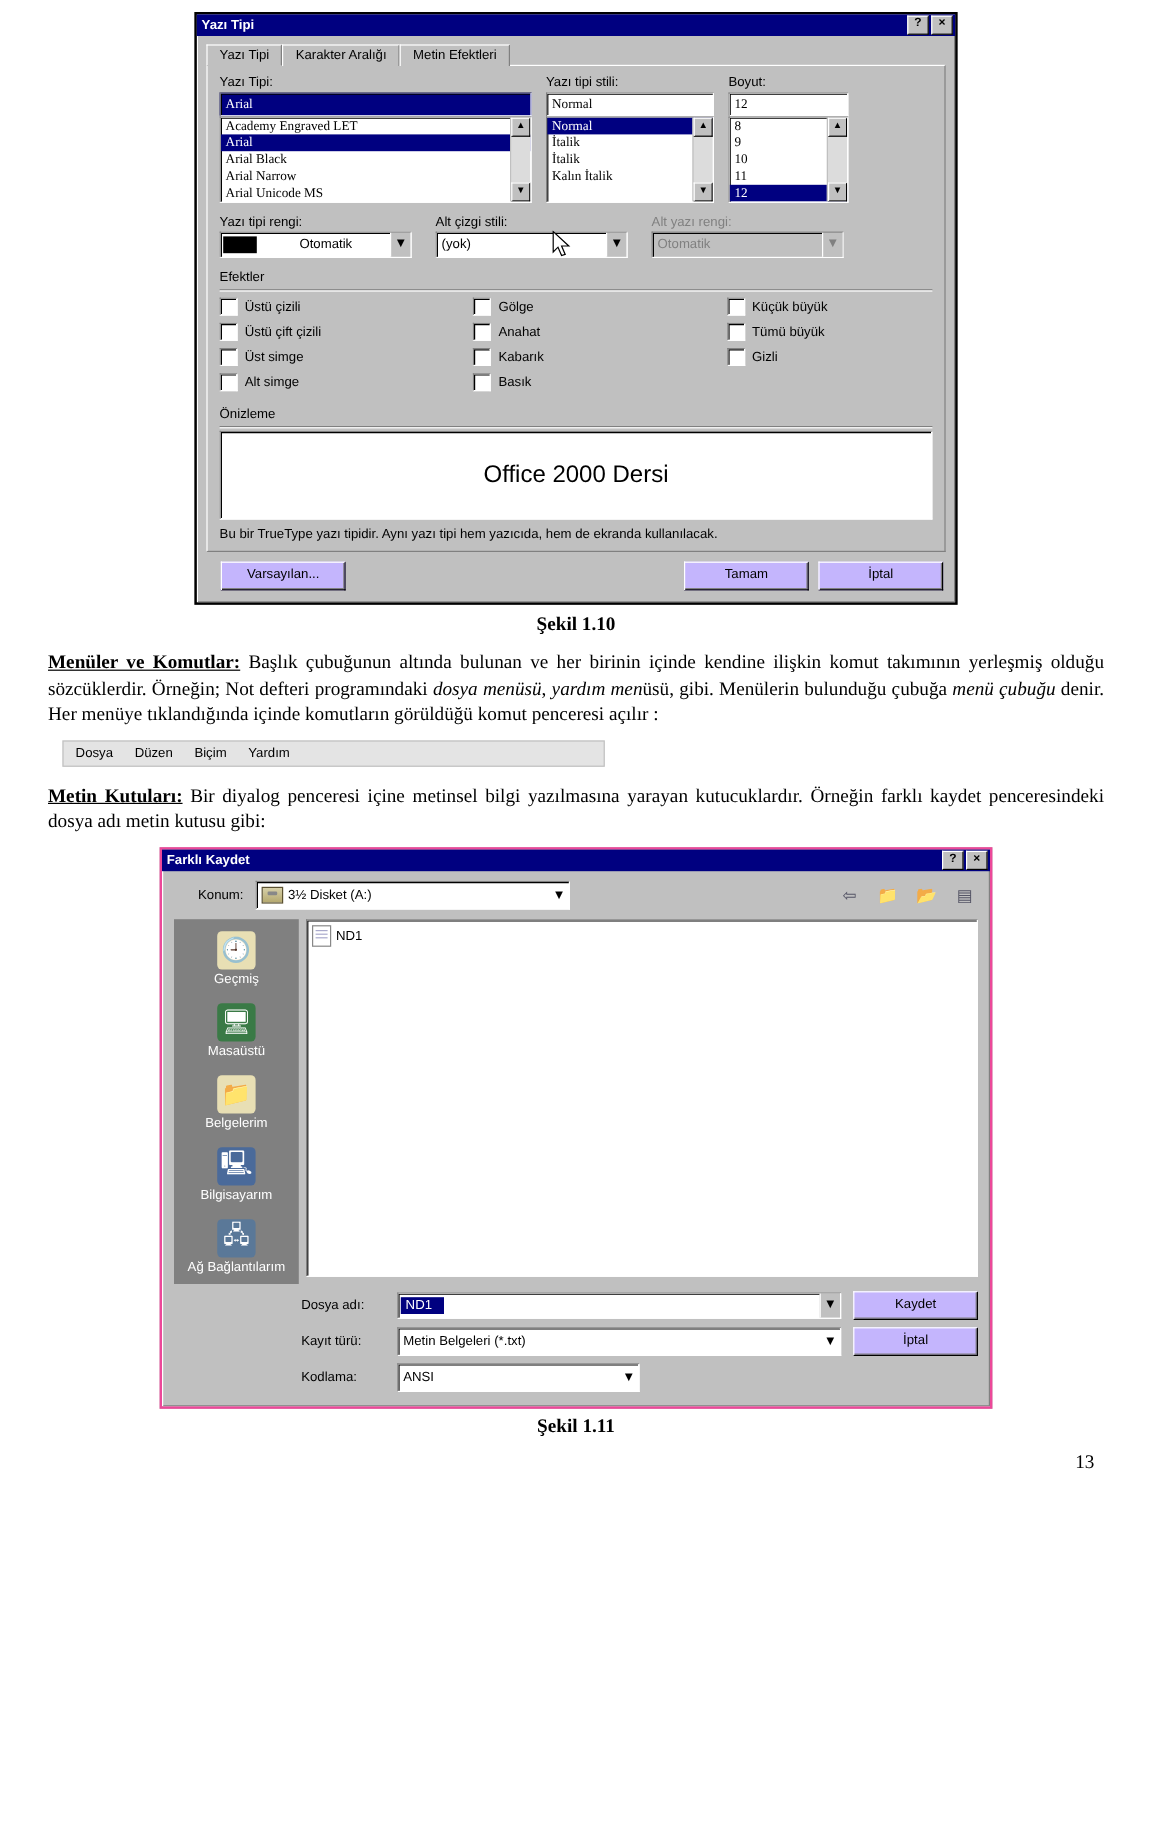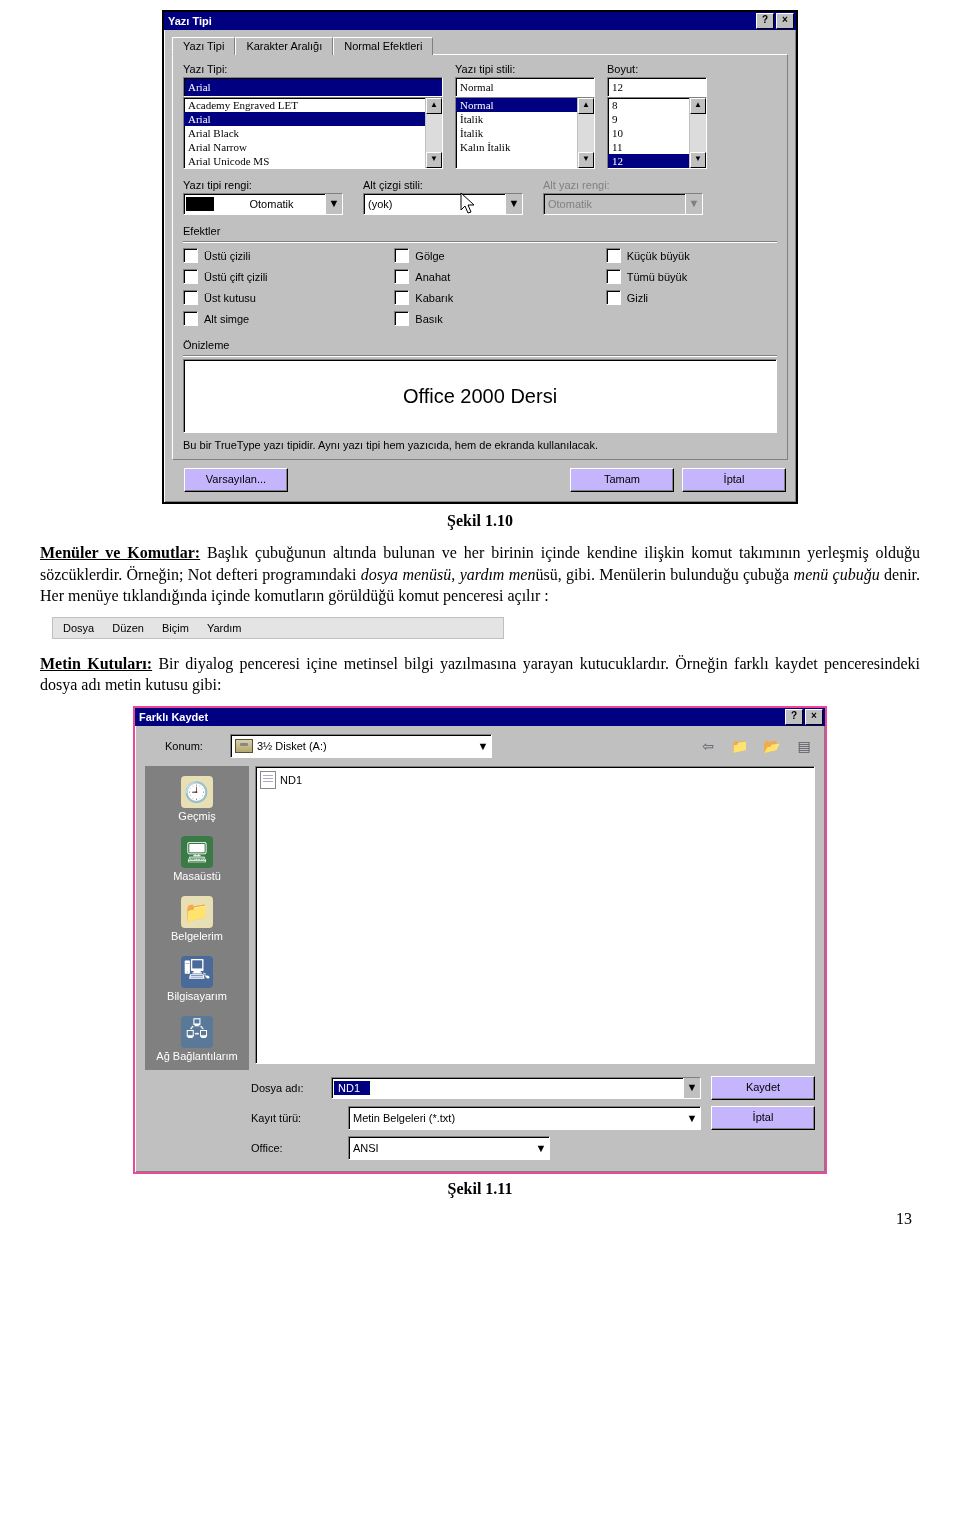--- a/index.html
+++ b/index.html
@@ -199,21 +199,20 @@
     display: flex; align-items: center;
     padding: 8px 10px 4px 10px; gap: 10px;
   }
   .combo {
     display: flex; align-items: center;
     height: 22px; background: #fff;
     border: 1px solid #808080;
     border-right-color: #fff; border-bottom-color: #fff;
     box-shadow: inset 1px 1px 0 #000;
     flex: 0 0 260px;
-    margin-left: 17px;
   }
   .combo .ficon { margin: 0 4px; }
   .combo .val { flex: 1; }
   .iconbtn {
     width: 22px; height: 22px;
     display: flex; align-items: center; justify-content: center;
     color: #556; font-size: 14px;
   }
   .savebody { display: flex; padding: 4px 10px 6px 10px; gap: 6px; }
   .places {
@@ -295,21 +294,21 @@
     <div class="titlebar">
       <span>Yazı Tipi</span>
       <span class="spacer"></span>
       <span class="tbtn">?</span>
       <span class="tbtn">×</span>
     </div>
 
     <div class="tabs">
       <div class="tab active">Yazı Tipi</div>
       <div class="tab">Karakter Aralığı</div>
-      <div class="tab">Normal Efektleri</div>
+      <div class="tab">Metin Efektleri</div>
     </div>
 
     <div class="tabpane">
       <div class="row">
 
         <div class="col" style="flex:0 0 260px;">
           <div class="lbl">Yazı Tipi:</div>
           <div class="inset textbox sel">
               <span>Arial</span>
             </div>
@@ -400,21 +399,21 @@
           <div class="chk">
               <span class="chkbox"></span>
               <span>Üstü çizili</span>
             </div>
           <div class="chk">
               <span class="chkbox"></span>
               <span>Üstü çift çizili</span>
             </div>
           <div class="chk">
               <span class="chkbox"></span>
-              <span>Üst kutusu</span>
+              <span>Üst simge</span>
             </div>
           <div class="chk">
               <span class="chkbox"></span>
               <span>Alt simge</span>
             </div>
         </div>
         <div class="col" style="flex:1;">
           <div class="chk">
               <span class="chkbox"></span>
               <span>Gölge</span>
@@ -550,21 +549,21 @@
       </div>
       <div class="brow">
         <span class="blbl">Kayıt türü:</span>
         <div class="combo" style="flex:1;">
           <span class="val" style="padding-left:4px;">Metin Belgeleri (*.txt)</span>
           <span style="width:16px;text-align:center;">▼</span>
         </div>
         <div class="btn">İptal</div>
       </div>
       <div class="brow">
-        <span class="blbl">Office:</span>
+        <span class="blbl">Kodlama:</span>
         <div class="combo" style="flex:0 0 200px;">
           <span class="val" style="padding-left:4px;">ANSI</span>
           <span style="width:16px;text-align:center;">▼</span>
         </div>
       </div>
     </div>
   </div>
 
   <div class="caption">Şekil 1.11</div>
 

